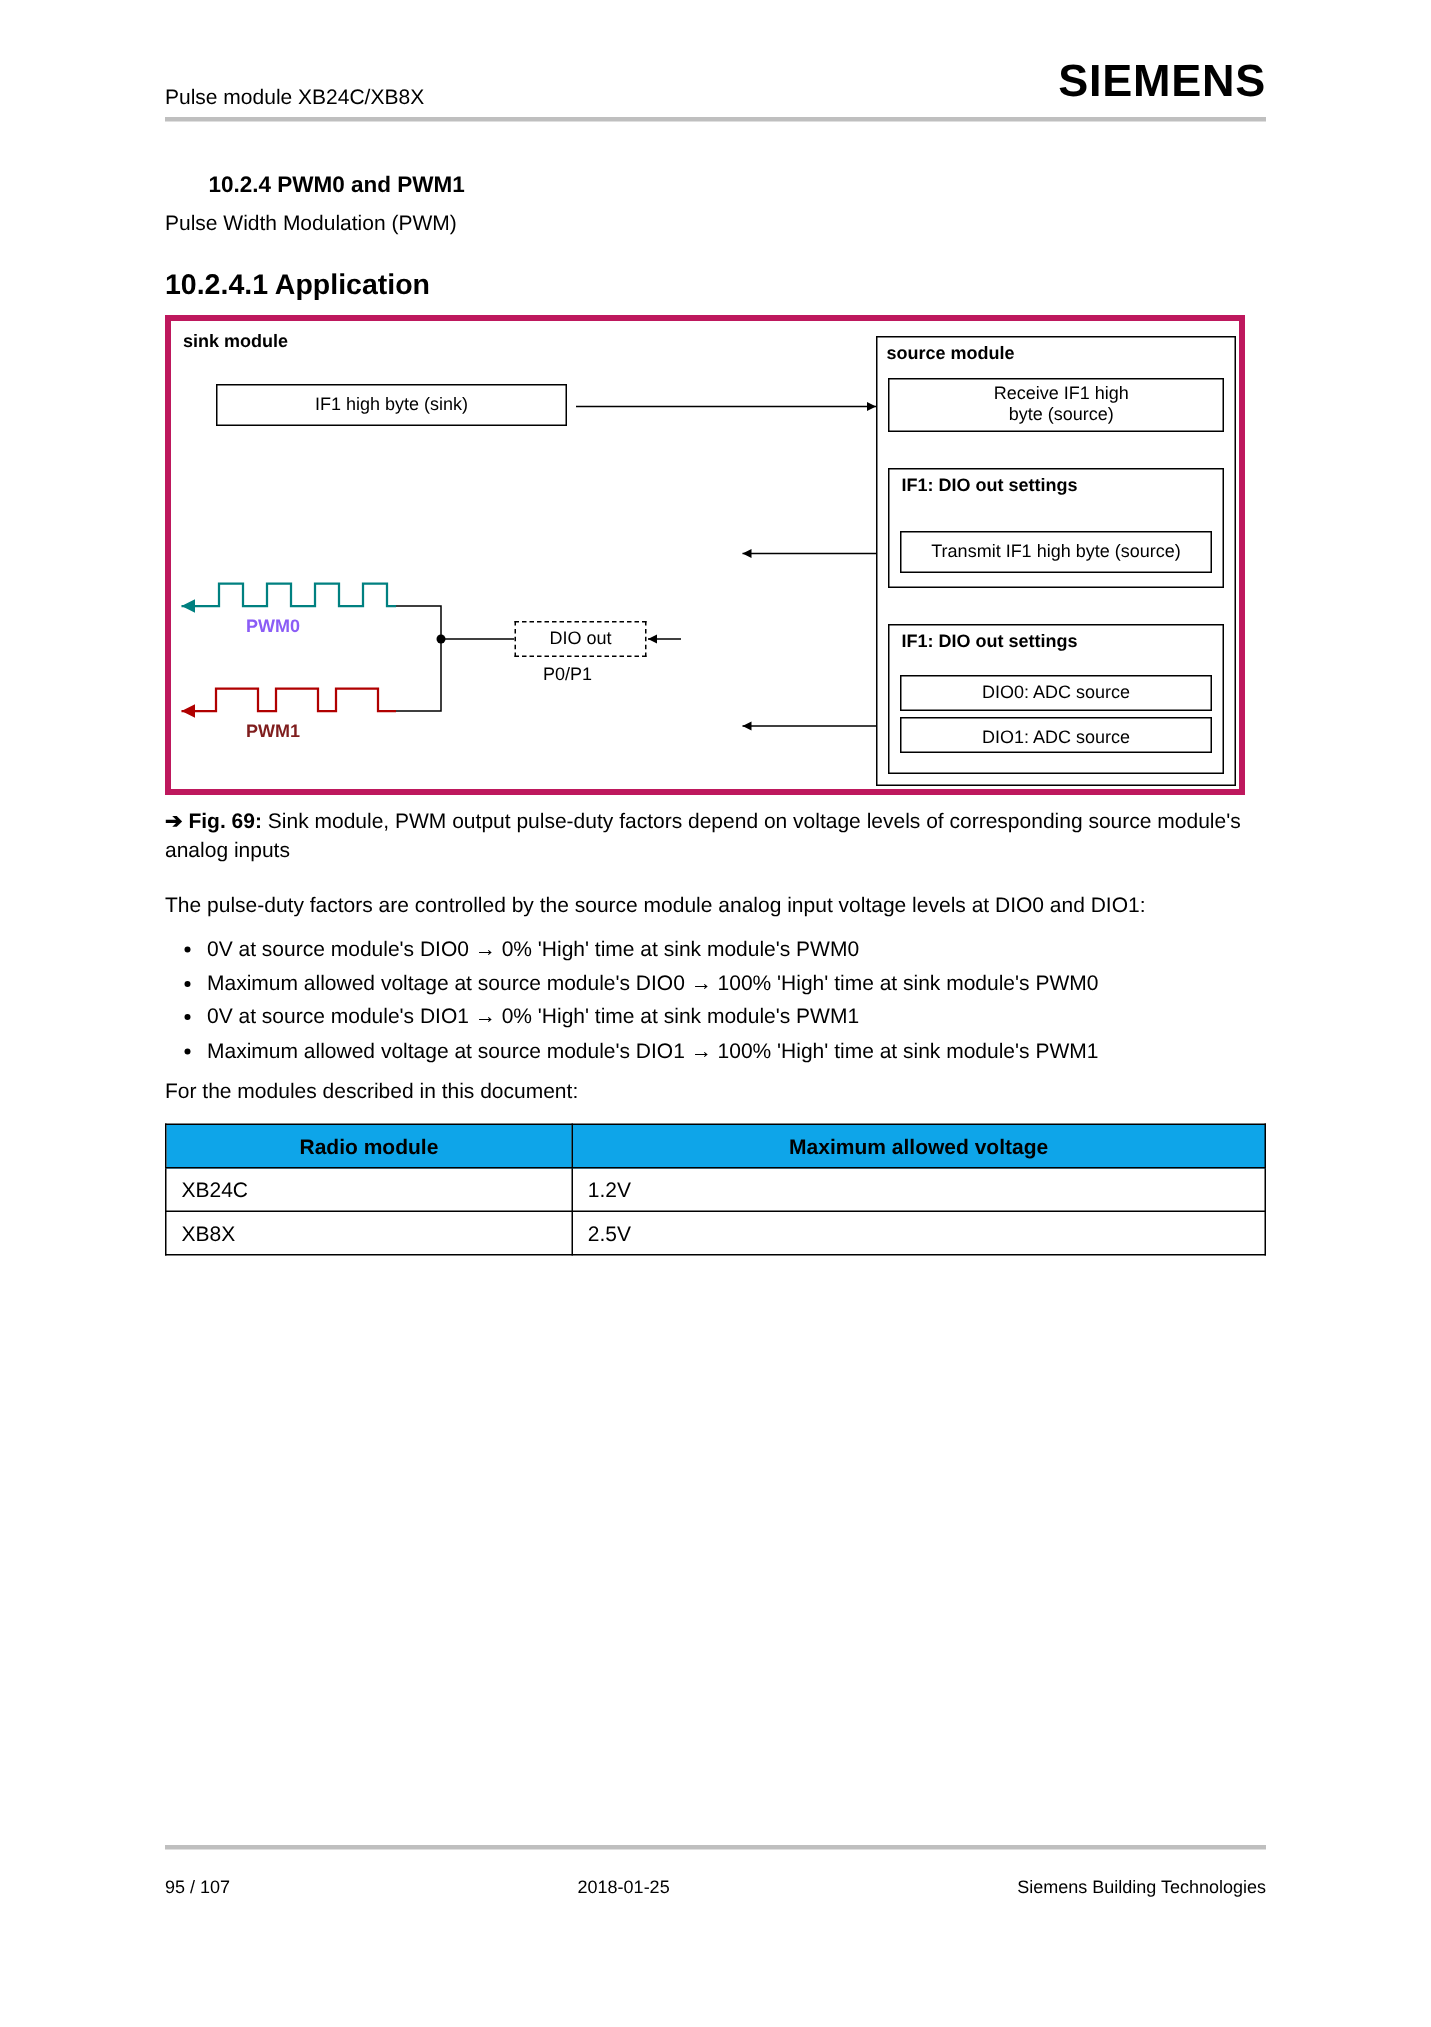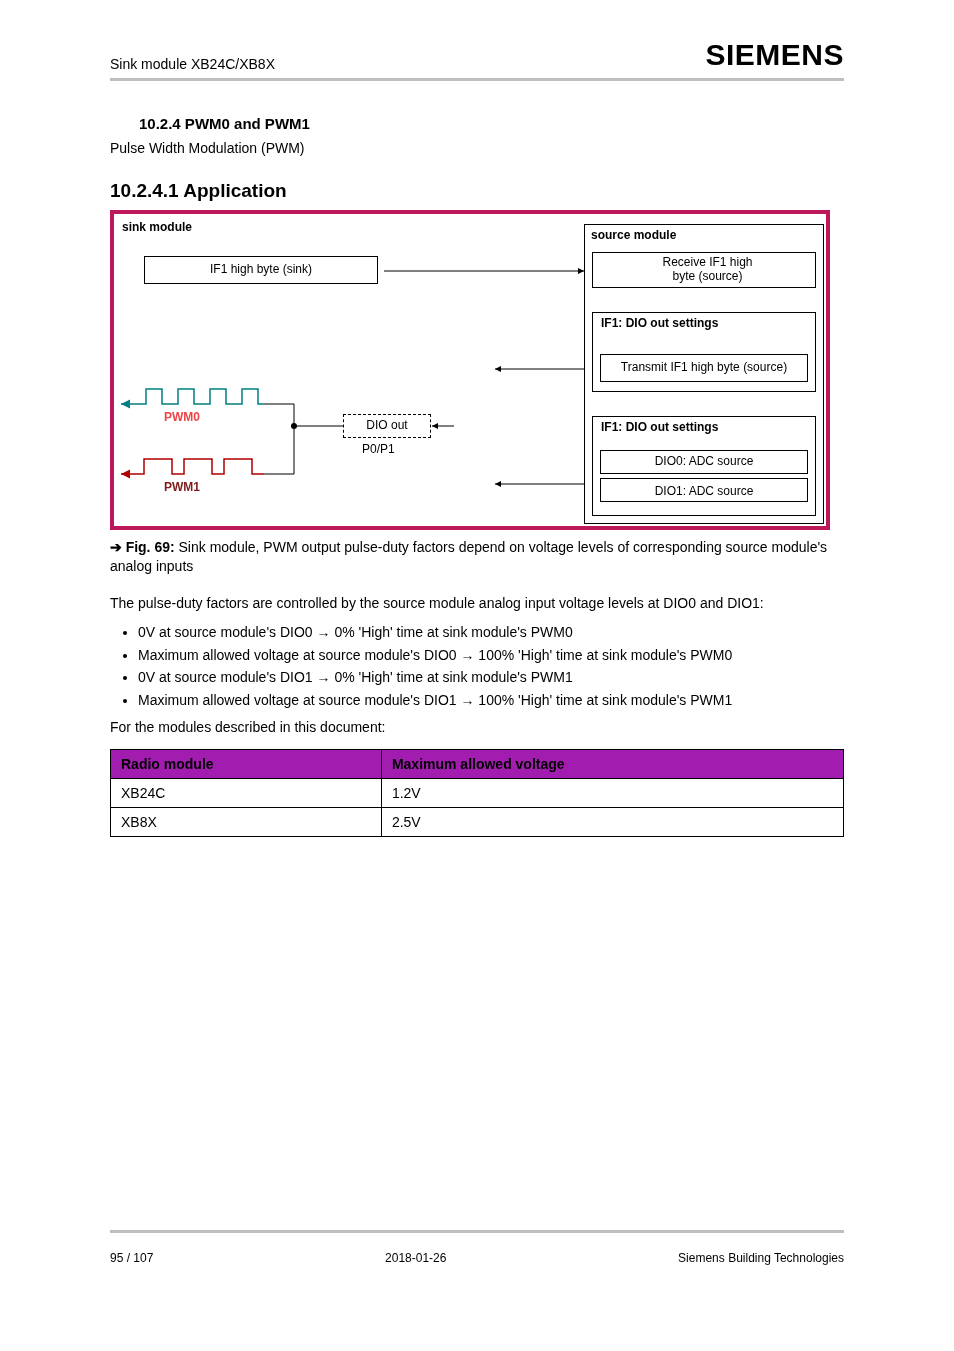--- a/index.html
+++ b/index.html
@@ -12,42 +12,42 @@
   .header-rule { height: 3px; background: #bfbfbf; margin-top: 6px; }
   .content { position: absolute; top: 115px; left: 110px; right: 110px; }
   .h2 { font-size: 15px; font-weight: bold; margin-bottom: 8px; margin-left: 29px; }
   .lede { font-size: 14px; margin-bottom: 16px; }
   .h3 { font-size: 19px; font-weight: bold; margin-top: 24px; margin-bottom: 8px; }
   .para { font-size: 14px; line-height: 1.35; margin-bottom: 10px; }
   .bullets { margin: 8px 0 8px 28px; }
   .bullets li { font-size: 14px; line-height: 1.35; margin-bottom: 4px; list-style: disc; }
   .table-wrap { margin-top: 12px; }
   table { border-collapse: collapse; width: 100%; font-size: 14px; }
-  th { background: #a21caf; border: 1px solid #000; padding: 6px 10px; text-align: left; font-weight: bold; }
+  th { background: #0ea5e9; border: 1px solid #000; padding: 6px 10px; text-align: center; font-weight: bold; }
   td { border: 1px solid #000; padding: 6px 10px; }
   .diagram { position: relative; width: 720px; height: 320px; border: 4px solid #be185d; margin: 6px 0 8px 0; font-size: 12px; }
   .dbox { position: absolute; border: 1px solid #000; background: #fff; display: flex; align-items: center; justify-content: center; text-align: center; padding: 2px 4px; line-height: 1.15; }
   .dtext { position: absolute; font-size: 12px; }
   .bld { font-weight: bold; }
   .red { color: #7f1d1d; }
-  .teal { color: #ef4444; }
+  .teal { color: #8b5cf6; }
   .figcap { font-size: 14px; line-height: 1.35; margin-top: 6px; }
   .footer-rule { position: absolute; left: 110px; right: 110px; bottom: 118px; height: 3px; background: #bfbfbf; }
   .footer { position: absolute; left: 110px; right: 110px; bottom: 86px; display: flex; justify-content: space-between; font-size: 12px; }
   svg { position: absolute; top: 0; left: 0; }
   .arrow { font-weight: bold; }
 </style>
 </head>
 <body>
 
 <div class="page">
 
   <div class="header">
     <div class="header-line">
-      <div class="header-left">Sink module XB24C/XB8X</div>
+      <div class="header-left">Pulse module XB24C/XB8X</div>
       <div class="header-right">SIEMENS</div>
     </div>
     <div class="header-rule"></div>
   </div>
 
   <div class="content">
     <div class="h2">10.2.4 PWM0 and PWM1</div>
     <div class="lede">Pulse Width Modulation (PWM)</div>
     <div class="h3">10.2.4.1 Application</div>
 
@@ -170,17 +170,17 @@
           </tr>
         </tbody>
       </table>
     </div>
 
   </div>
 
   <div class="footer-rule"></div>
   <div class="footer">
     <div>95 / 107</div>
-    <div>2018-01-26</div>
+    <div>2018-01-25</div>
     <div>Siemens Building Technologies</div>
   </div>
 
 </div>
 
 </body></html>

